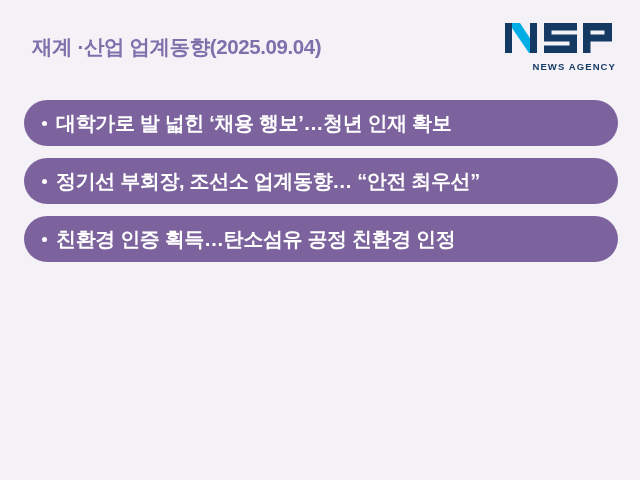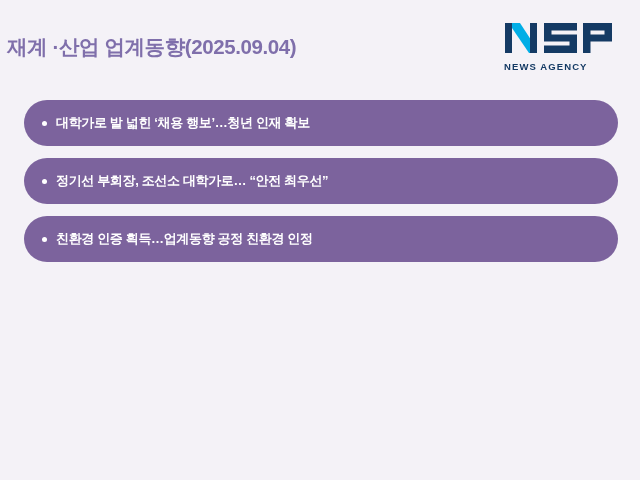--- a/index.html
+++ b/index.html
@@ -26,21 +26,21 @@
   
   .header {
     position: absolute;
     top: 0;
     left: 0;
     width: 640px;
     height: 92px;
     display: flex;
     align-items: center;
     justify-content: space-between;
-    padding: 0 18px 0 7px;
+    padding: 0 18px 0 32px;
     box-sizing: border-box;
   }
 
   .page-title {
     font-size: 20.5px;
     font-weight: bold;
     color: #7f6fab;
     letter-spacing: -0.4px;
     line-height: 1.1;
     white-space: nowrap;
@@ -59,21 +59,21 @@
   .logo-mark {
     display: block;
     width: 112px;
     height: 36px;
   }
   .logo-sub {
     position: absolute;
     left: 0;
     right: 0;
     bottom: 1px;
-    text-align: left;
+    text-align: right;
     font-size: 9.5px;
     font-weight: bold;
     letter-spacing: 1.1px;
     color: #143a64;
     font-family: "Liberation Sans", "DejaVu Sans", sans-serif;
   }
 
   
   .pill-list {
     position: absolute;
@@ -102,21 +102,21 @@
     width: 5px;
     height: 5px;
     border-radius: 50%;
     background: #ffffff;
     margin-right: 9px;
     margin-top: 1px;
   }
 
   .pill-text {
     color: #ffffff;
-    font-size: 13px;
+    font-size: 20px;
     font-weight: bold;
     letter-spacing: -0.35px;
     white-space: nowrap;
     line-height: 1.2;
   }
 </style>
 </head>
 <body>
 
 <div class="slide">
@@ -142,24 +142,24 @@
   <div class="pill-list">
 
     <div class="pill">
       <span class="pill-bullet"></span>
       <span class="pill-text">대학가로 발 넓힌 ‘채용 행보’…청년 인재 확보</span>
     </div>
 
 
     <div class="pill">
       <span class="pill-bullet"></span>
-      <span class="pill-text">정기선 부회장, 조선소 대학가로… “안전 최우선”</span>
+      <span class="pill-text">정기선 부회장, 조선소 업계동향… “안전 최우선”</span>
     </div>
 
     <div class="pill">
       <span class="pill-bullet"></span>
-      <span class="pill-text">친환경 인증 획득…업계동향 공정 친환경 인정</span>
+      <span class="pill-text">친환경 인증 획득…탄소섬유 공정 친환경 인정</span>
     </div>
 
 
   </div>
 
 </div>
 
 </body></html>

